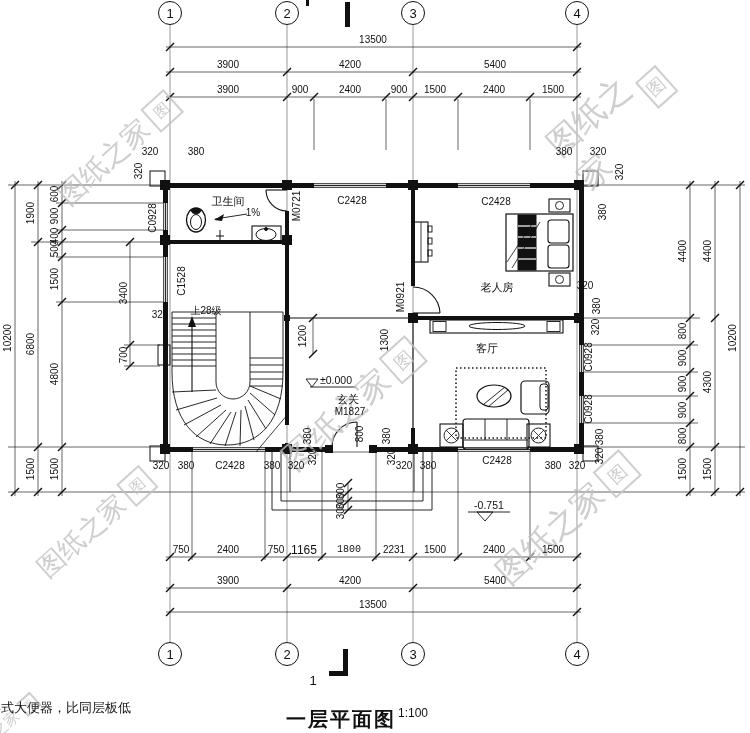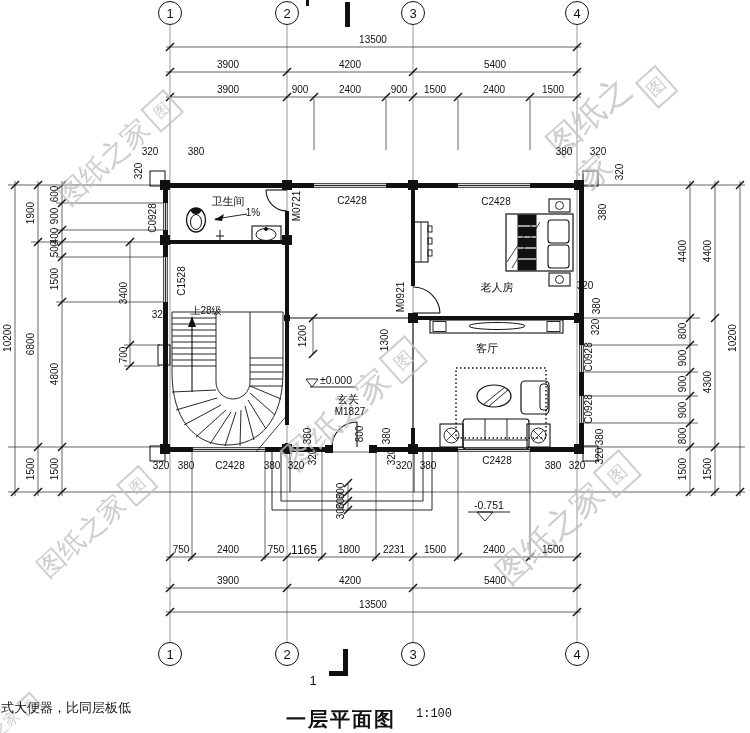--- a/index.html
+++ b/index.html
@@ -8,21 +8,21 @@
   #sheet svg{position:absolute;left:0;top:0;}
   .ann{position:absolute;white-space:nowrap;color:#111;line-height:1;
        transform:translate(-50%,-50%);}
   .ann.r90{transform:translate(-50%,-50%) rotate(-90deg);}
   .bubble{position:absolute;width:22px;height:22px;border:1.4px solid #111;border-radius:50%;
           background:#fff;display:flex;align-items:center;justify-content:center;
           font-size:13px;transform:translate(-50%,-50%);}
   .wm{position:absolute;display:flex;align-items:center;gap:6px;color:#c2c2c2;opacity:.8;
       transform:translate(-50%,-50%) rotate(-42deg);pointer-events:none;}
   .wm .seal{border:2px solid #c2c2c2;display:flex;align-items:center;justify-content:center;}
-  #title-block{position:absolute;left:286px;top:706px;display:flex;align-items:center;gap:20px;font-family:Liberation Mono, monospace;}
+  #title-block{position:absolute;left:286px;top:706px;display:flex;align-items:flex-start;gap:2px;}
   #plan-title{font-size:20px;font-weight:bold;letter-spacing:2px;}
   #plan-scale{font-size:12px;padding-bottom:12px;}
   #note{position:absolute;left:-12px;top:699px;font-size:13px;white-space:nowrap;}
   #section-num-bottom{position:absolute;left:313px;top:680px;font-size:13px;transform:translate(-50%,-50%);}
 </style>
 </head>
 <body>
 
 <div id="sheet">
 
@@ -403,21 +403,21 @@
       <span class="ann" style="left: 300px; top: 90px; font-size: 10px;">900</span>
       <span class="ann" style="left: 350px; top: 90px; font-size: 10px;">2400</span>
       <span class="ann" style="left: 399px; top: 90px; font-size: 10px;">900</span>
       <span class="ann" style="left: 435px; top: 90px; font-size: 10px;">1500</span>
       <span class="ann" style="left: 494px; top: 90px; font-size: 10px;">2400</span>
       <span class="ann" style="left: 553px; top: 90px; font-size: 10px;">1500</span>
       <span class="ann" style="left: 181px; top: 550px; font-size: 10px;">750</span>
       <span class="ann" style="left: 228px; top: 550px; font-size: 10px;">2400</span>
       <span class="ann" style="left: 276px; top: 550px; font-size: 10px;">750</span>
       <span class="ann" style="left: 304px; top: 550px; font-size: 12px;">1165</span>
-      <span class="ann" style="left: 349px; top: 550px; font-size: 10px;">1800</span>
+      <span class="ann" style="left: 349px; top: 550px; font-size: 10px; font-family: Liberation Mono, monospace;">1800</span>
       <span class="ann" style="left: 394px; top: 550px; font-size: 10px;">2231</span>
       <span class="ann" style="left: 435px; top: 550px; font-size: 10px;">1500</span>
       <span class="ann" style="left: 494px; top: 550px; font-size: 10px;">2400</span>
       <span class="ann" style="left: 553px; top: 550px; font-size: 10px;">1500</span>
       <span class="ann" style="left: 228px; top: 581px; font-size: 10px;">3900</span>
       <span class="ann" style="left: 350px; top: 581px; font-size: 10px;">4200</span>
       <span class="ann" style="left: 495px; top: 581px; font-size: 10px;">5400</span>
       <span class="ann" style="left: 373px; top: 605px; font-size: 10px;">13500</span>
       <span class="ann r90" style="left: 8px; top: 338px; font-size: 10px;">10200</span>
       <span class="ann r90" style="left: 31px; top: 213px; font-size: 10px;">1900</span>

